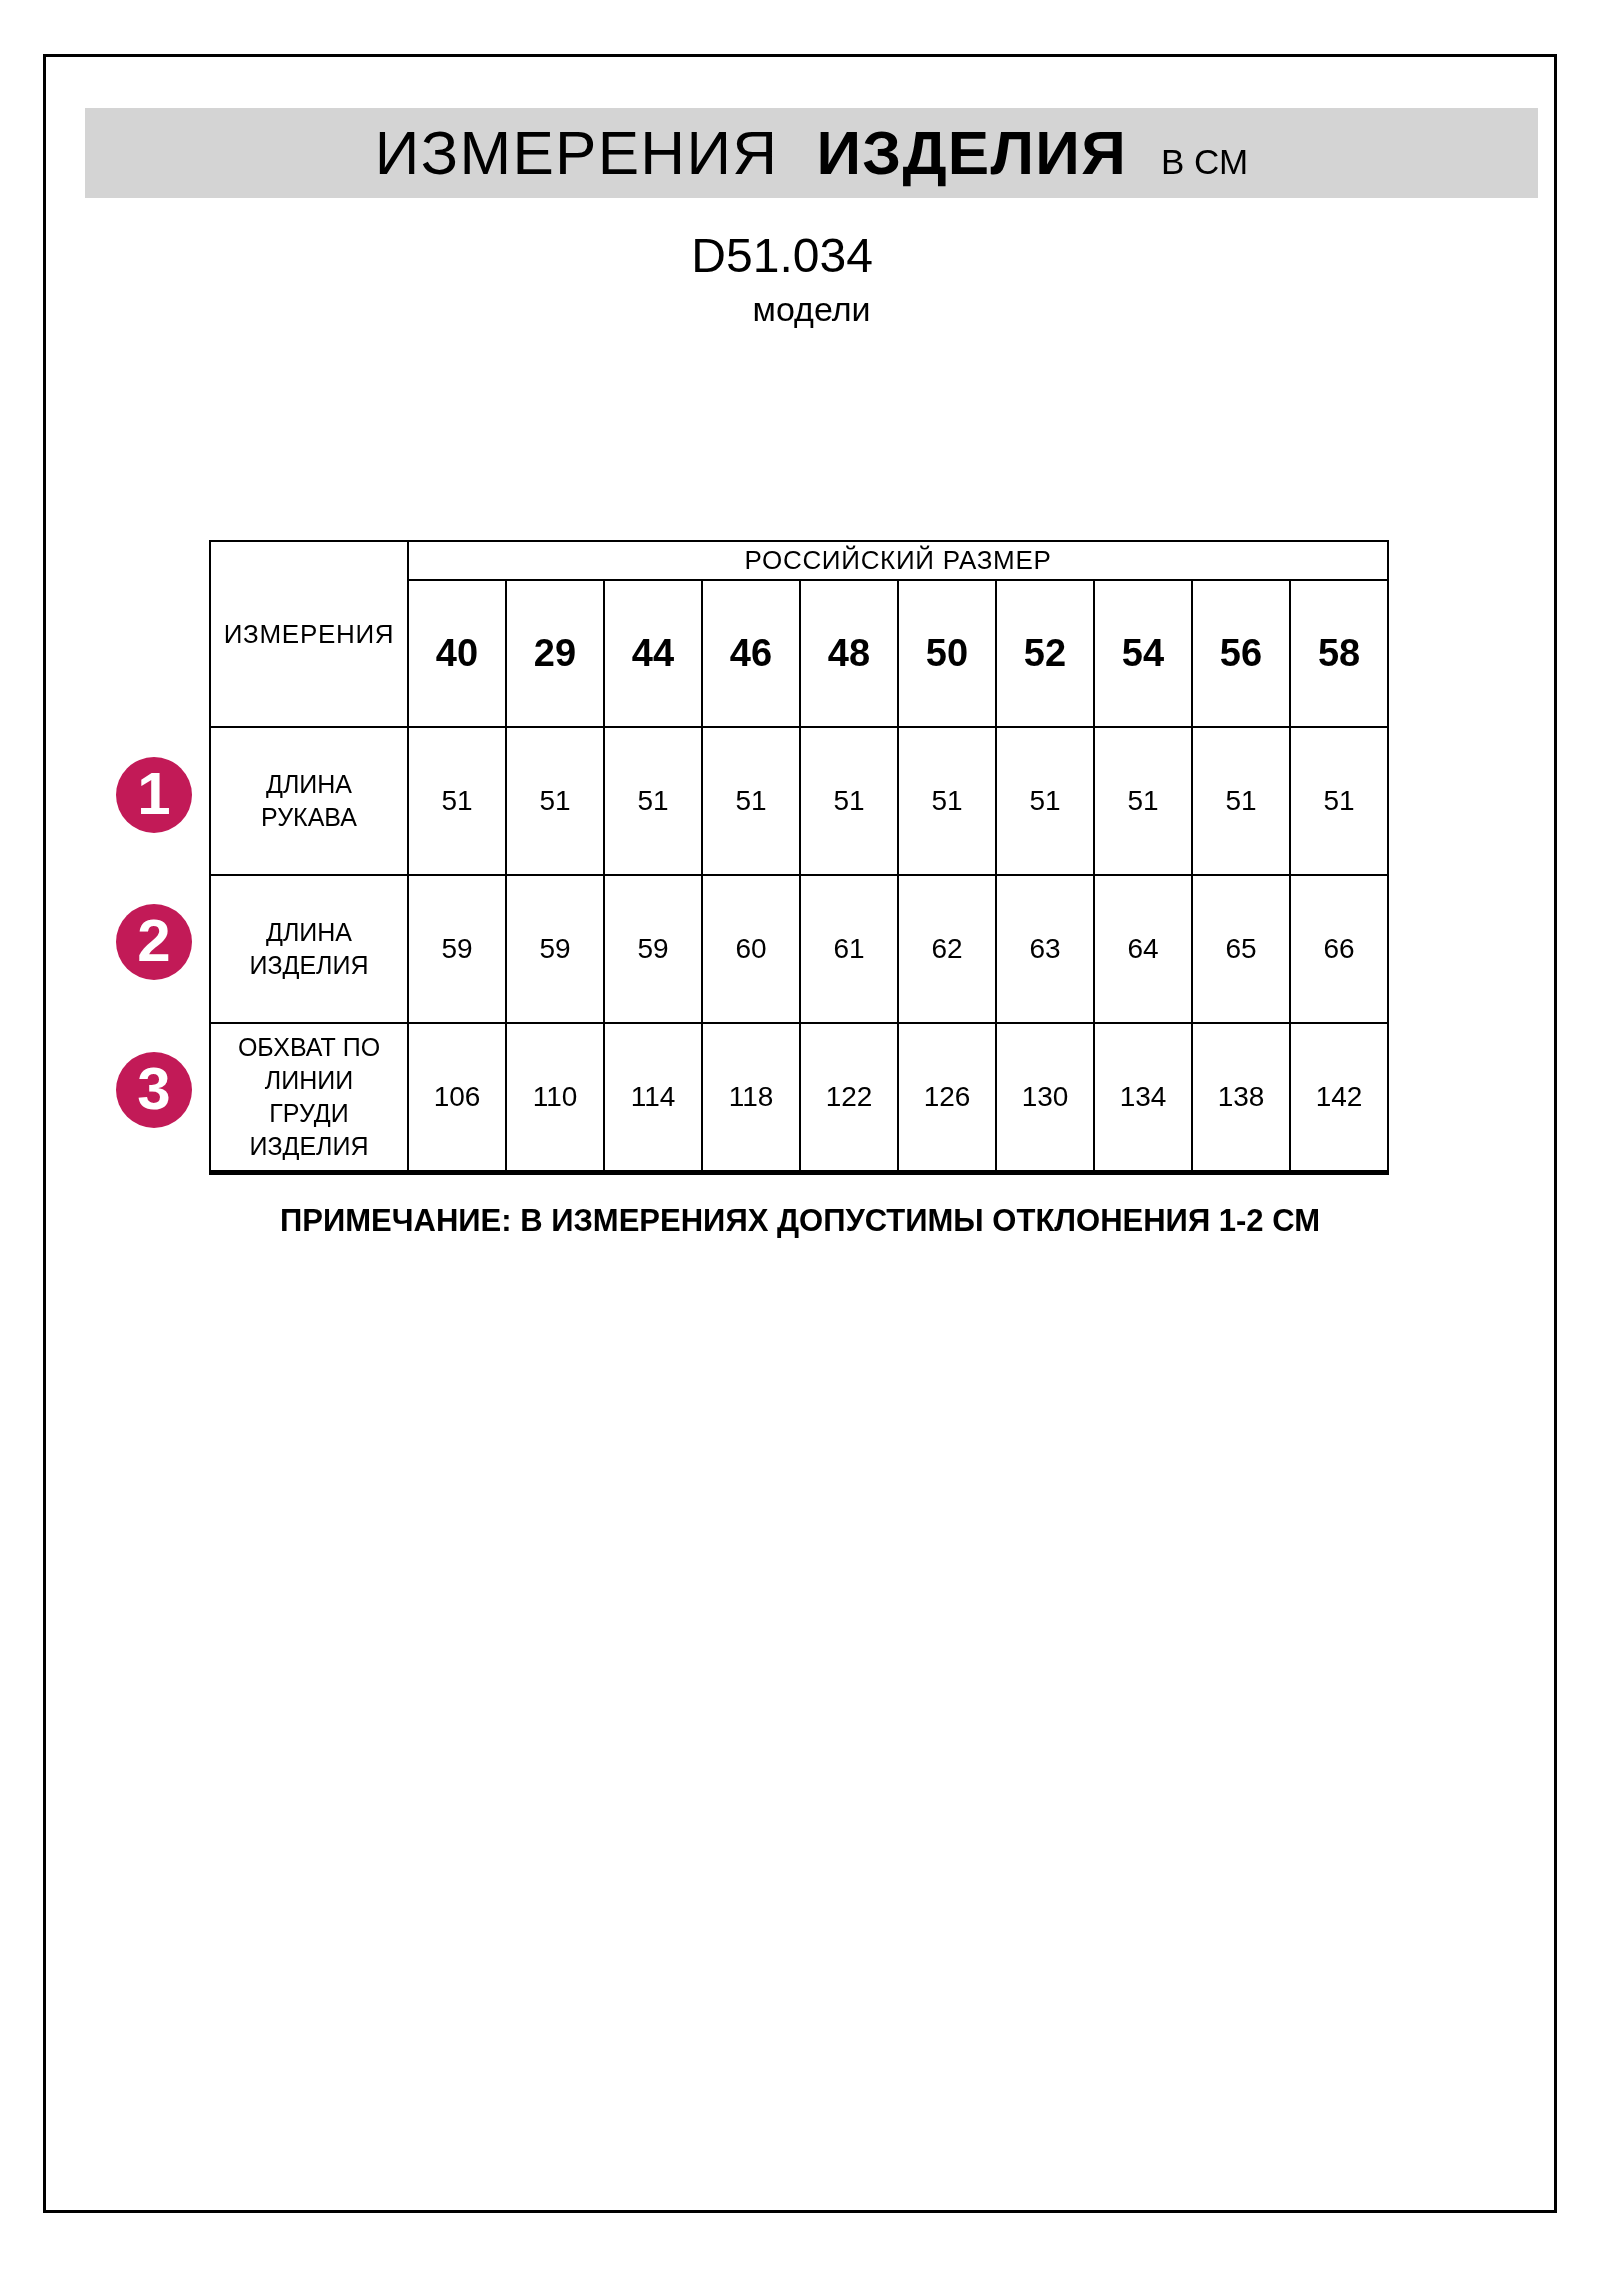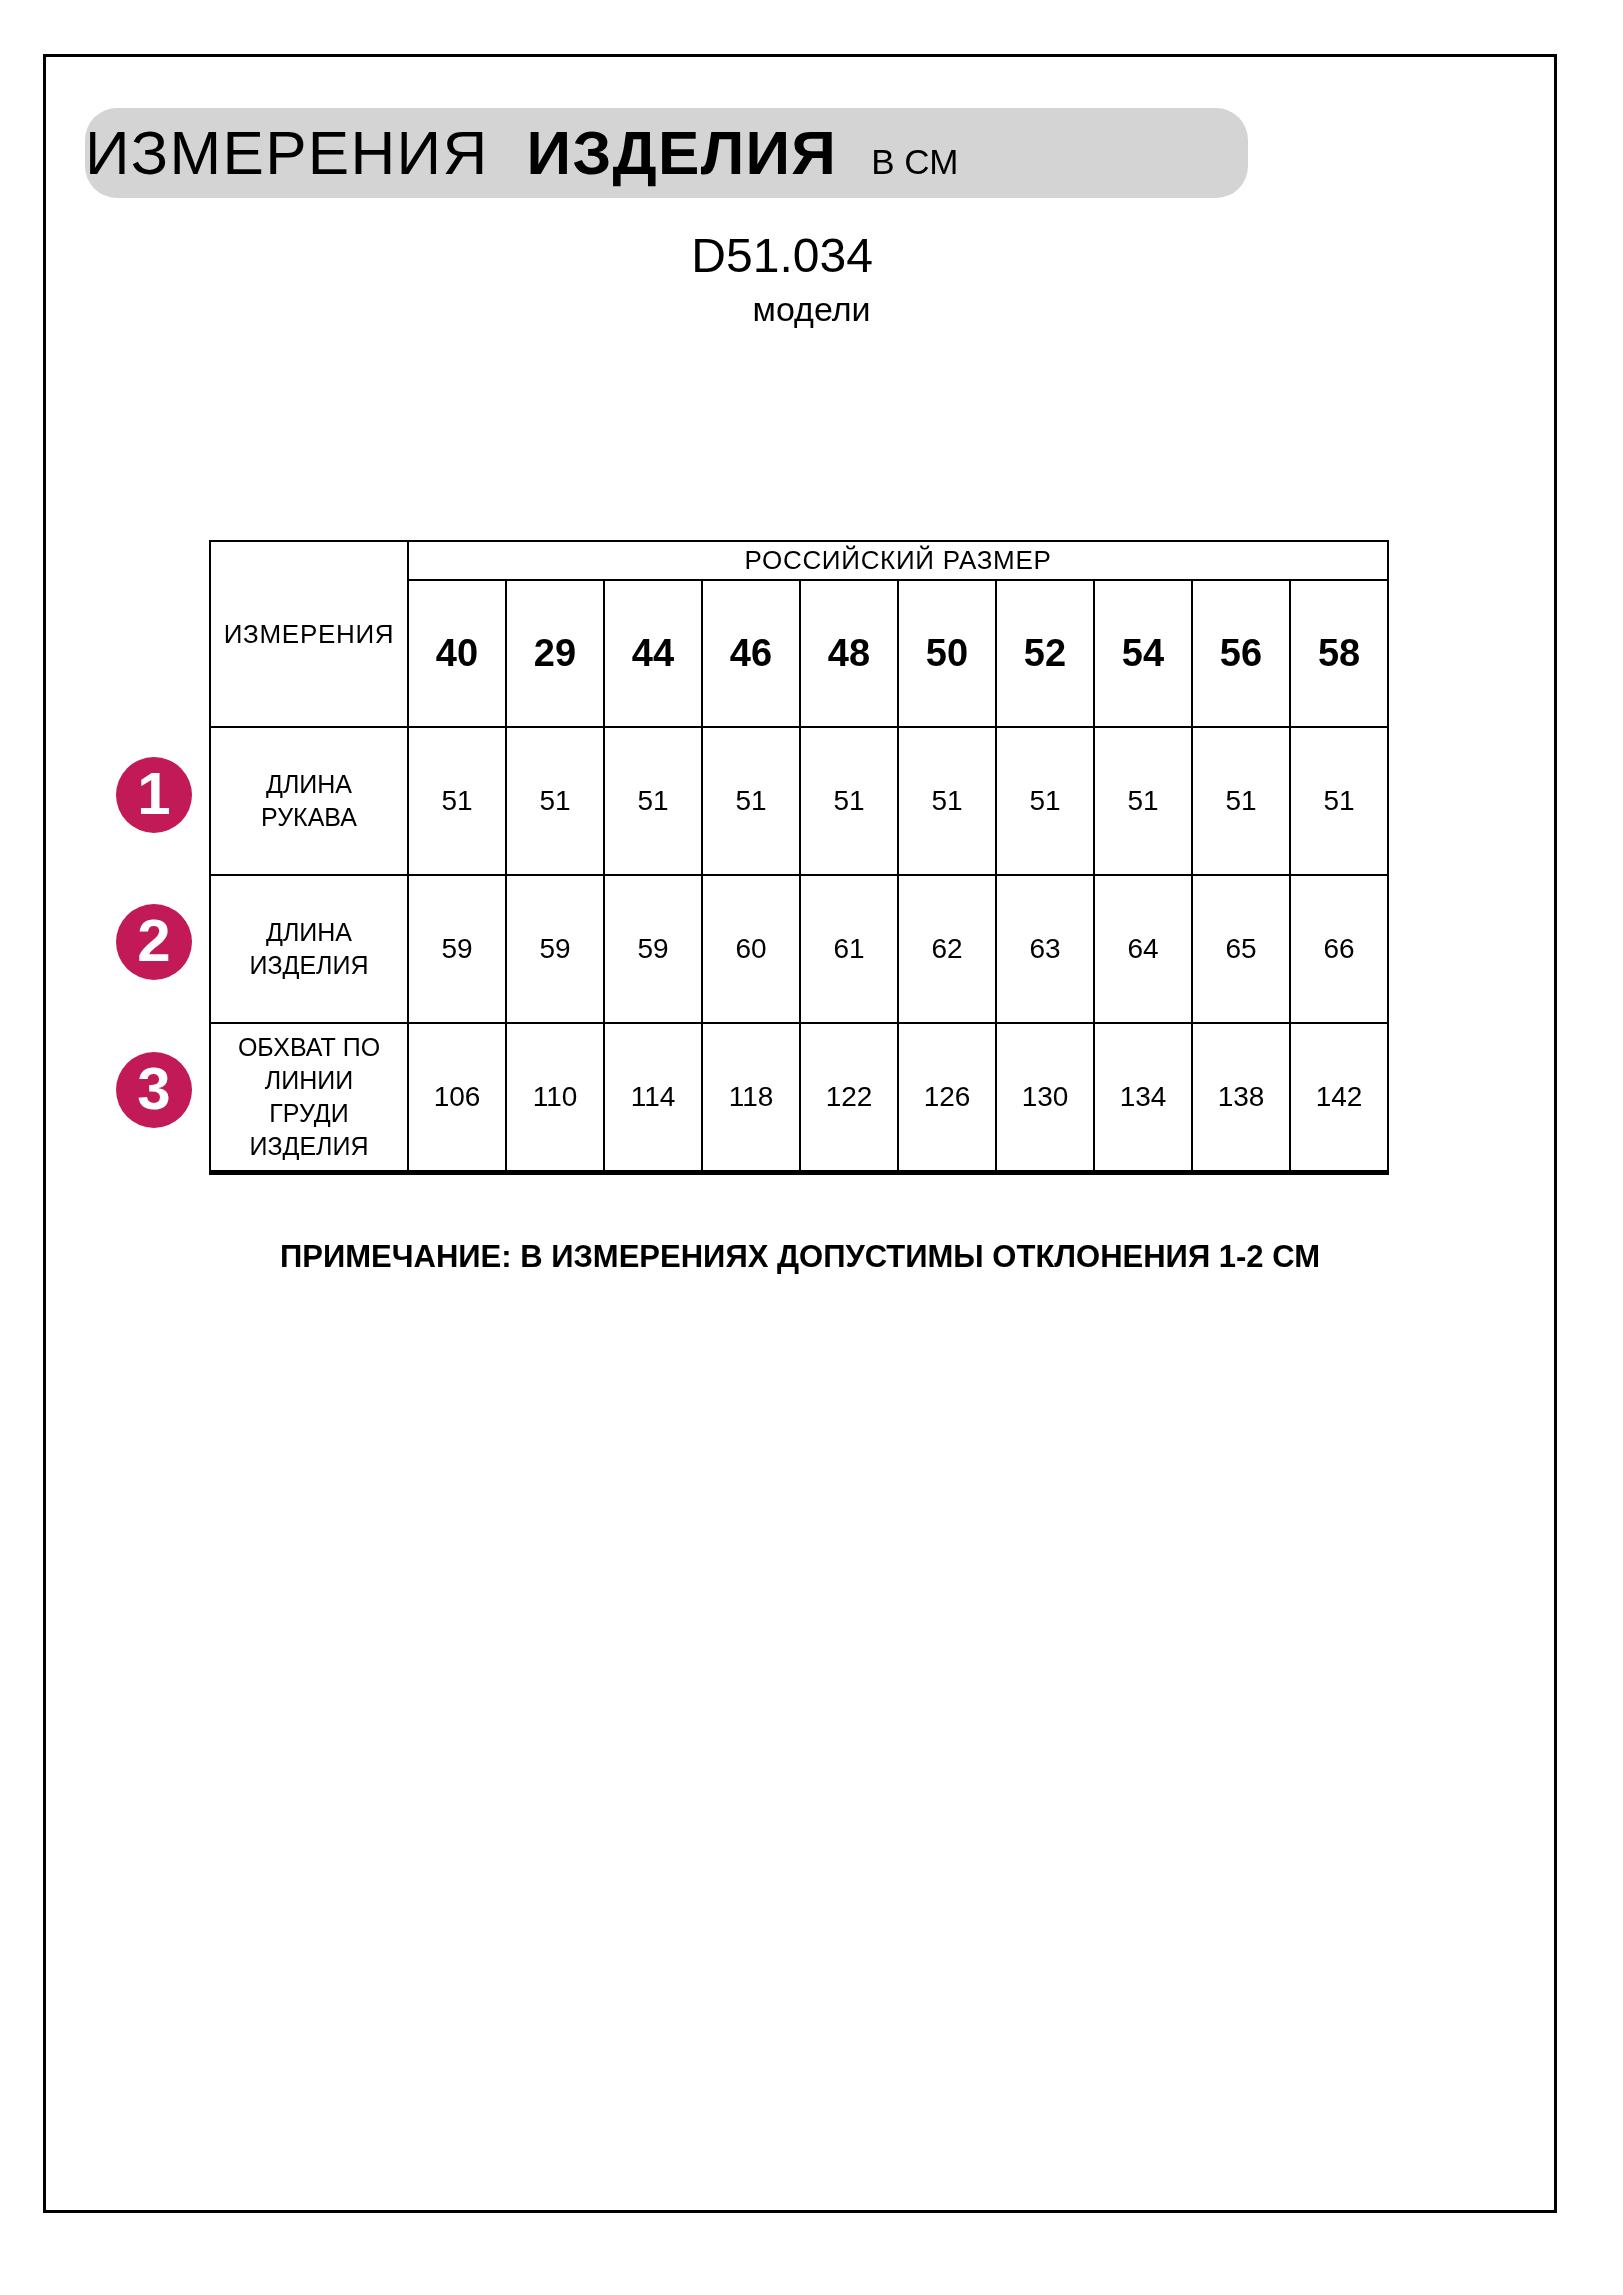--- a/index.html
+++ b/index.html
@@ -25,26 +25,25 @@
     height: 2159px;
     border: 3.9px solid #000;
     box-sizing: border-box;
   }
 
   
   .title-band {
     position: absolute;
     left: 85px;
     top: 108px;
-    width: 1163px;
+    width: 1453px;
     height: 90px;
     line-height: 90px;
-    text-align: left;
+    text-align: center;
     white-space: nowrap;
-    border-radius: 32px;
   }
   .title-word-1 {
     font-size: 62px;
     font-weight: normal;
     letter-spacing: 1.3px;
   }
   .title-word-2 {
     font-size: 62px;
     font-weight: bold;
     letter-spacing: 1.3px;
@@ -147,21 +146,20 @@
   .row-badge-3 { top: 1052px; }
 
   .note-text {
     position: absolute;
     top: 1203px;
     left: 43px;
     width: 1514px;
     text-align: center;
     font-size: 31px;
     font-weight: bold;
-    margin-top: 36px;
   }
 </style>
 </head>
 <body>
 
 <div class="page-frame"></div>
 
 <div class="title-band" style="background: rgb(212, 212, 212);">
   <span class="title-word-1">ИЗМЕРЕНИЯ</span><span class="title-word-2">ИЗДЕЛИЯ</span><span class="title-units">В СМ</span>
 </div>

